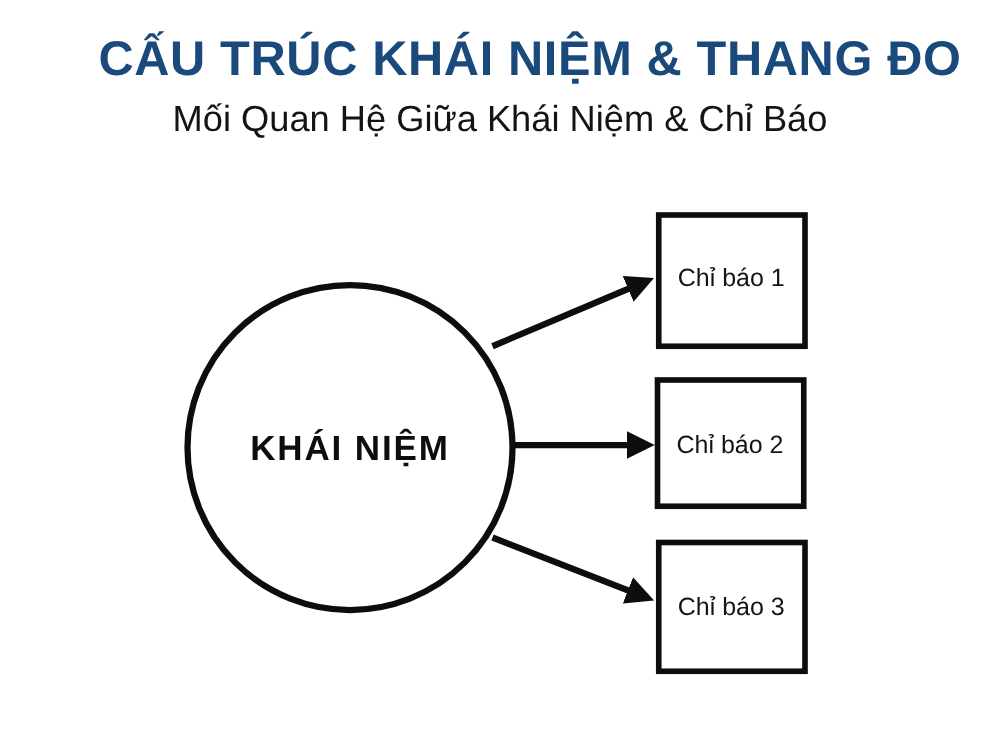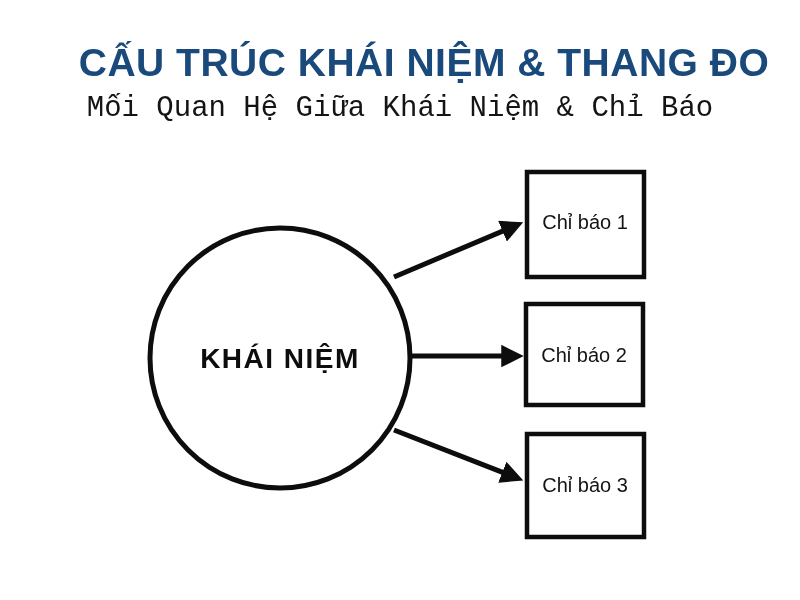--- a/index.html
+++ b/index.html
@@ -6,41 +6,41 @@
   .slide {
     position: relative;
     width: 800px;
     height: 600px;
     background: #ffffff;
     overflow: hidden;
     font-family: "Liberation Sans", "DejaVu Sans", sans-serif;
   }
   .title {
     position: absolute;
-    top: 43px;
+    top: 28px;
     left: 0;
     right: 0;
     margin: 0;
     text-align: center;
     font-family: "Liberation Sans", "DejaVu Sans", sans-serif;
     font-size: 39px;
     font-weight: bold;
     line-height: 1;
     letter-spacing: 0.5px;
     color: #1a4a7c;
     padding-left: 48px;
   }
   .subtitle {
     position: absolute;
-    top: 94px;
+    top: 82px;
     left: 0;
     right: 0;
     margin: 0;
     text-align: center;
-    font-family: Liberation Mono, monospace;
+    font-family: Liberation Sans, sans-serif;
     font-size: 29px;
     font-weight: normal;
     line-height: 1;
     color: #141414;
   }
   .diagram {
     position: absolute;
     top: 0;
     left: 0;
   }

